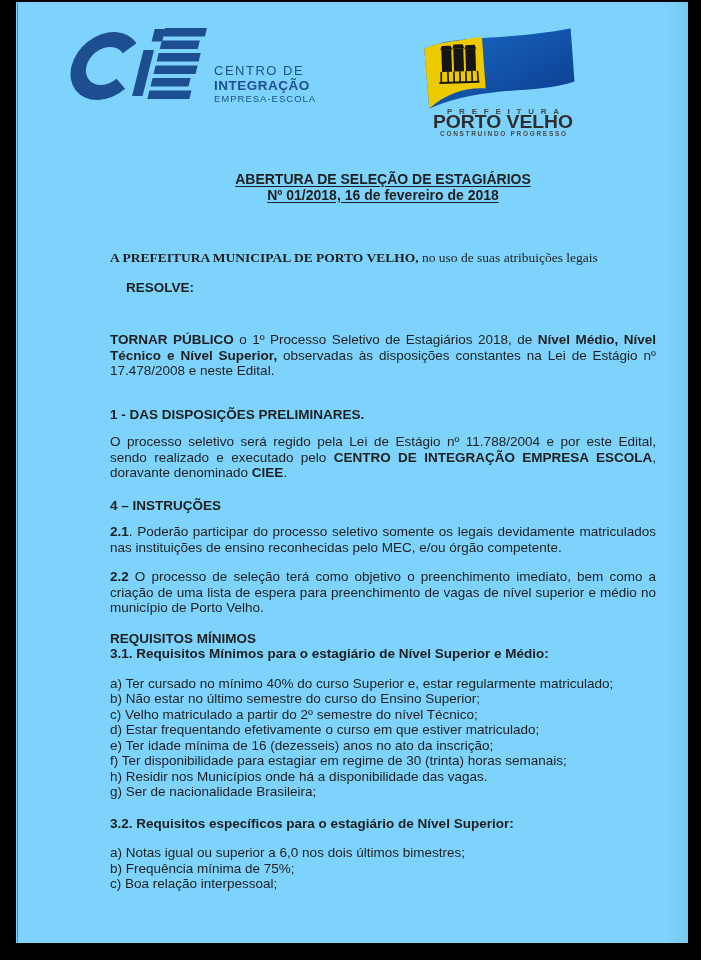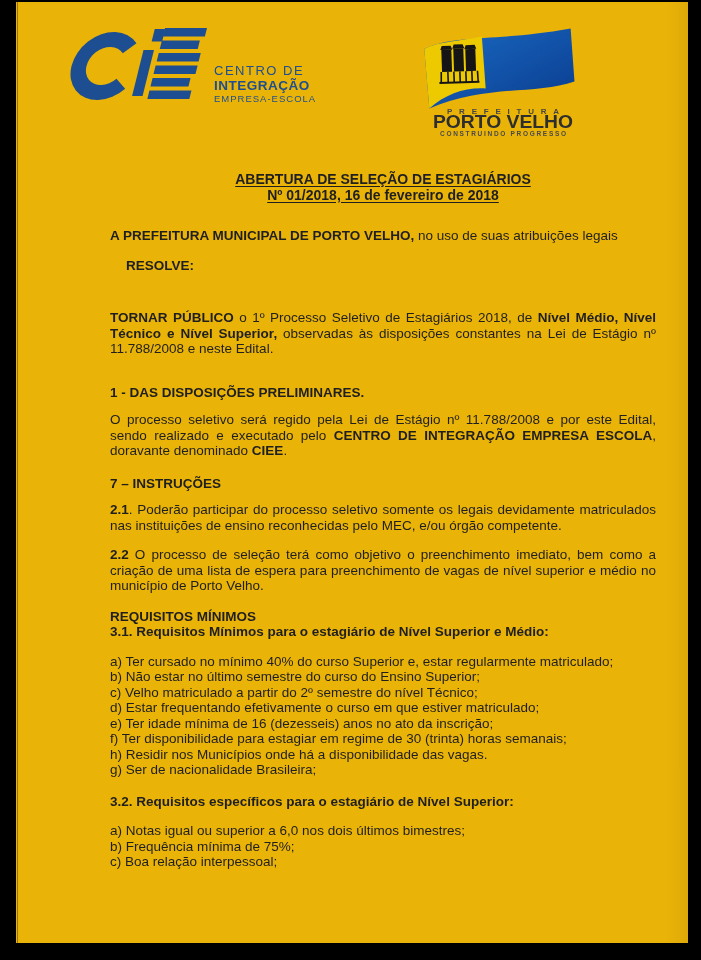--- a/index.html
+++ b/index.html
@@ -2,41 +2,41 @@
 <html><head>
 <meta charset="utf-8">
 <style>
   html,body { margin:0; padding:0; background:#000; }
   .frame {
     position:relative; width:701px; height:960px; background:#000;
     font-family:"Liberation Sans", sans-serif; overflow:hidden;
   }
   .paper {
     position:absolute; left:16px; top:2px; right:13px; bottom:17px;
-    background:#eab308;
+    background:#7dd3fc;
   }
   .paper::after { 
     content:""; position:absolute; top:0; right:0; bottom:0; width:22px;
     background:linear-gradient(to right, rgba(0,0,0,0), rgba(0,0,0,0.05));
     pointer-events:none;
   }
   .paper::before { 
     content:""; position:absolute; top:0; left:1px; bottom:0; width:1px;
     background:rgba(0,0,0,0.35); pointer-events:none;
   }
   .content {
     position:absolute; left:0; top:0; width:100%; box-sizing:border-box;
     padding:170px 32px 0 94px;
     font-size:13.5px; line-height:15.5px; color:#1f1f1f;
   }
   .doc-title { text-align:center; font-weight:bold; font-size:14px; }
   .doc-title .tline { text-decoration:underline; text-underline-offset:2px; }
   .b { font-weight:bold; }
   .jst { text-align:justify; }
-  .opening { margin-top:25px; }
+  .opening { margin-top:47px;font-family:Liberation Serif, serif; }
   .resolve { margin-top:14px; margin-left:16px; font-weight:bold; }
   .p-tornar { margin-top:37px; }
   .h-1 { margin-top:28px; font-weight:bold; }
   .p-regido { margin-top:12px; }
   .h-2 { margin-top:17px; font-weight:bold; }
   .p-21 { margin-top:11px; }
   .p-22 { margin-top:14px; }
   .h-req { margin-top:15px; font-weight:bold; }
   .h-31 { font-weight:bold; }
   .list-31 { margin-top:14px; }
@@ -104,27 +104,27 @@
 
       <div class="doc-title">
         <div><span class="tline">ABERTURA DE SELEÇÃO DE ESTAGIÁRIOS</span></div>
         <div><span class="tline">Nº 01/2018, 16 de fevereiro de 2018</span></div>
       </div>
 
       <div class="opening"><span class="b">A PREFEITURA MUNICIPAL DE PORTO VELHO,</span><span> no uso de suas atribuições legais</span></div>
 
       <div class="resolve">RESOLVE:</div>
 
-      <div class="p-tornar jst"><span class="b">TORNAR PÚBLICO</span><span> o 1º Processo Seletivo de Estagiários 2018, de </span><span class="b">Nível Médio, Nível Técnico e Nível Superior,</span><span> observadas às disposições constantes na Lei de Estágio nº 11.788/2008 e neste Edital.</span></div>
+      <div class="p-tornar jst"><span class="b">TORNAR PÚBLICO</span><span> o 1º Processo Seletivo de Estagiários 2018, de </span><span class="b">Nível Médio, Nível Técnico e Nível Superior,</span><span> observadas às disposições constantes na Lei de Estágio nº 17.478/2008 e neste Edital.</span></div>
 
       <div class="h-1">1 - DAS DISPOSIÇÕES PRELIMINARES.</div>
 
-      <div class="p-regido jst"><span>O processo seletivo será regido pela Lei de Estágio nº 11.788/2008 e por este Edital, sendo realizado e executado pelo </span><span class="b">CENTRO DE INTEGRAÇÃO EMPRESA ESCOLA</span><span>, doravante denominado </span><span class="b">CIEE</span><span>.</span></div>
+      <div class="p-regido jst"><span>O processo seletivo será regido pela Lei de Estágio nº 11.788/2004 e por este Edital, sendo realizado e executado pelo </span><span class="b">CENTRO DE INTEGRAÇÃO EMPRESA ESCOLA</span><span>, doravante denominado </span><span class="b">CIEE</span><span>.</span></div>
 
-      <div class="h-2">7 – INSTRUÇÕES</div>
+      <div class="h-2">4 – INSTRUÇÕES</div>
 
       <div class="p-21 jst"><span class="b">2.1</span><span>. Poderão participar do processo seletivo somente os legais devidamente matriculados nas instituições de ensino reconhecidas pelo MEC, e/ou órgão competente.</span></div>
 
       <div class="p-22 jst"><span class="b">2.2</span><span> O processo de seleção terá como objetivo o preenchimento imediato, bem como a criação de uma lista de espera para preenchimento de vagas de nível superior e médio no município de Porto Velho.</span></div>
 
       <div class="h-req">REQUISITOS MÍNIMOS</div>
 
       <div class="h-31">3.1. Requisitos Mínimos para o estagiário de Nível Superior e Médio:</div>
 
       <div class="list-31">

